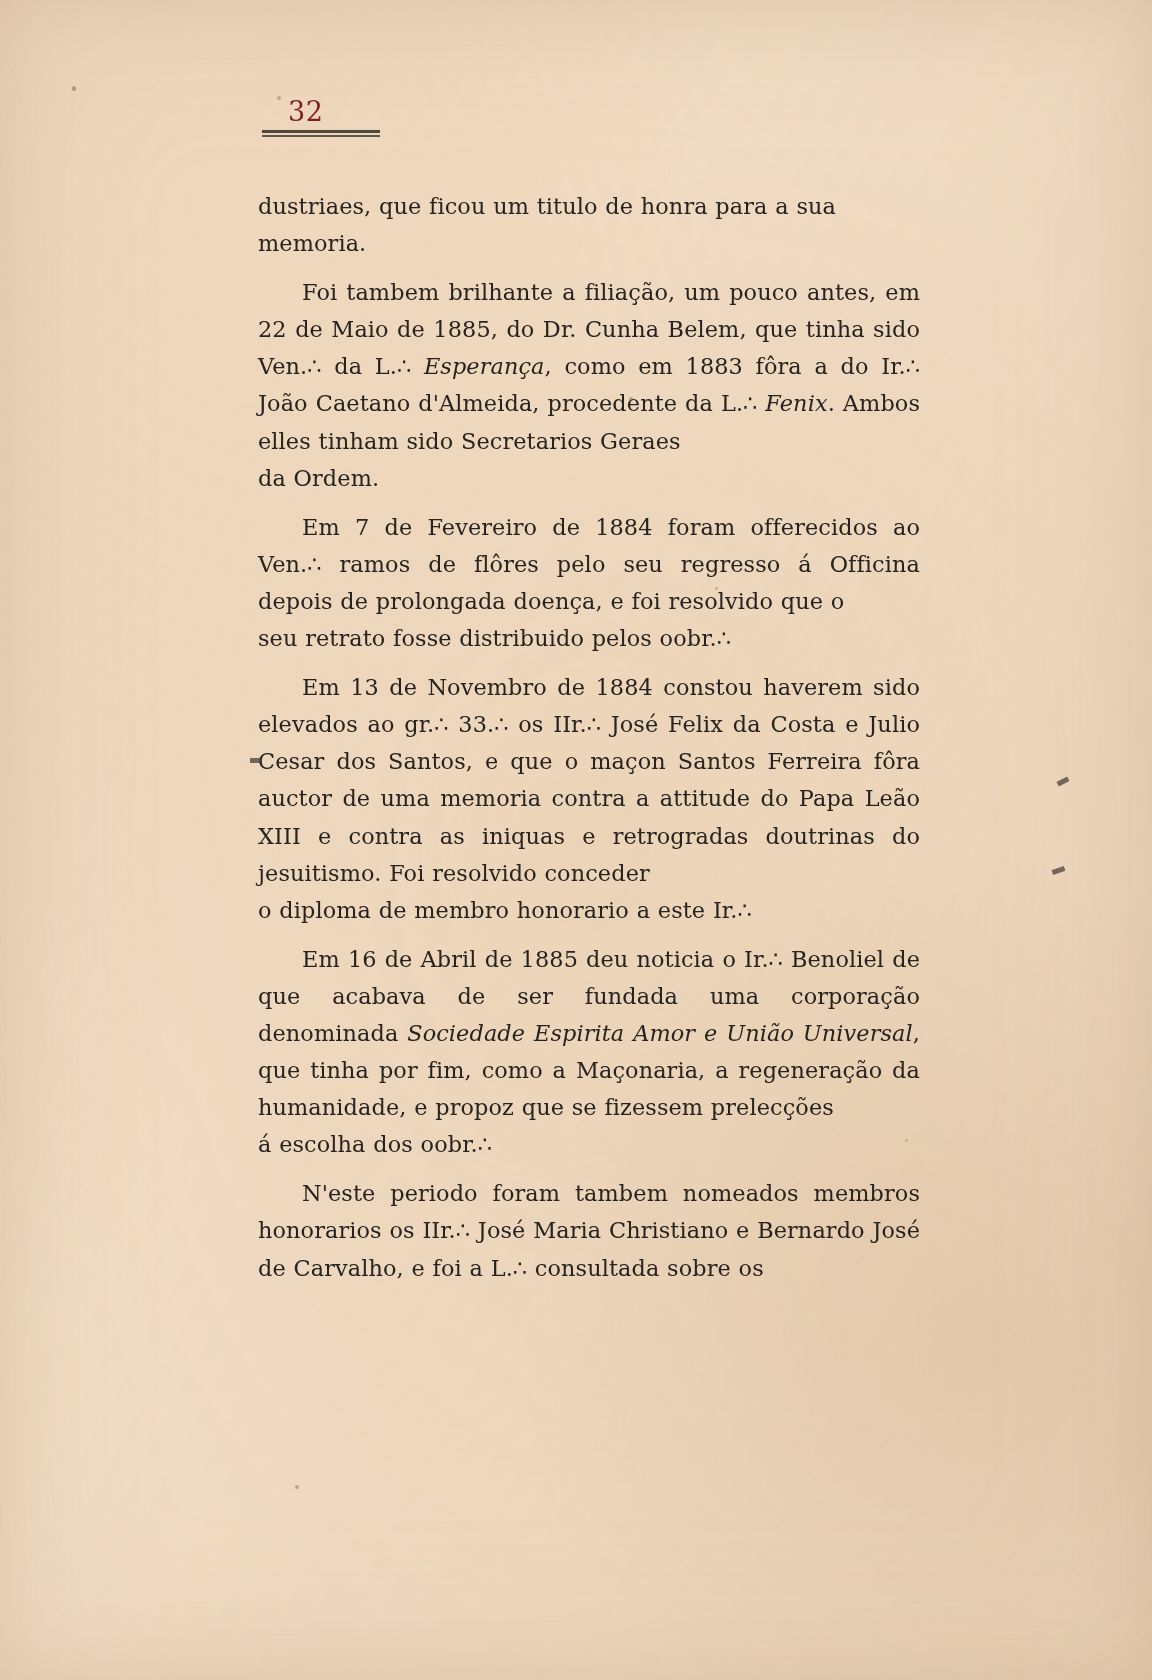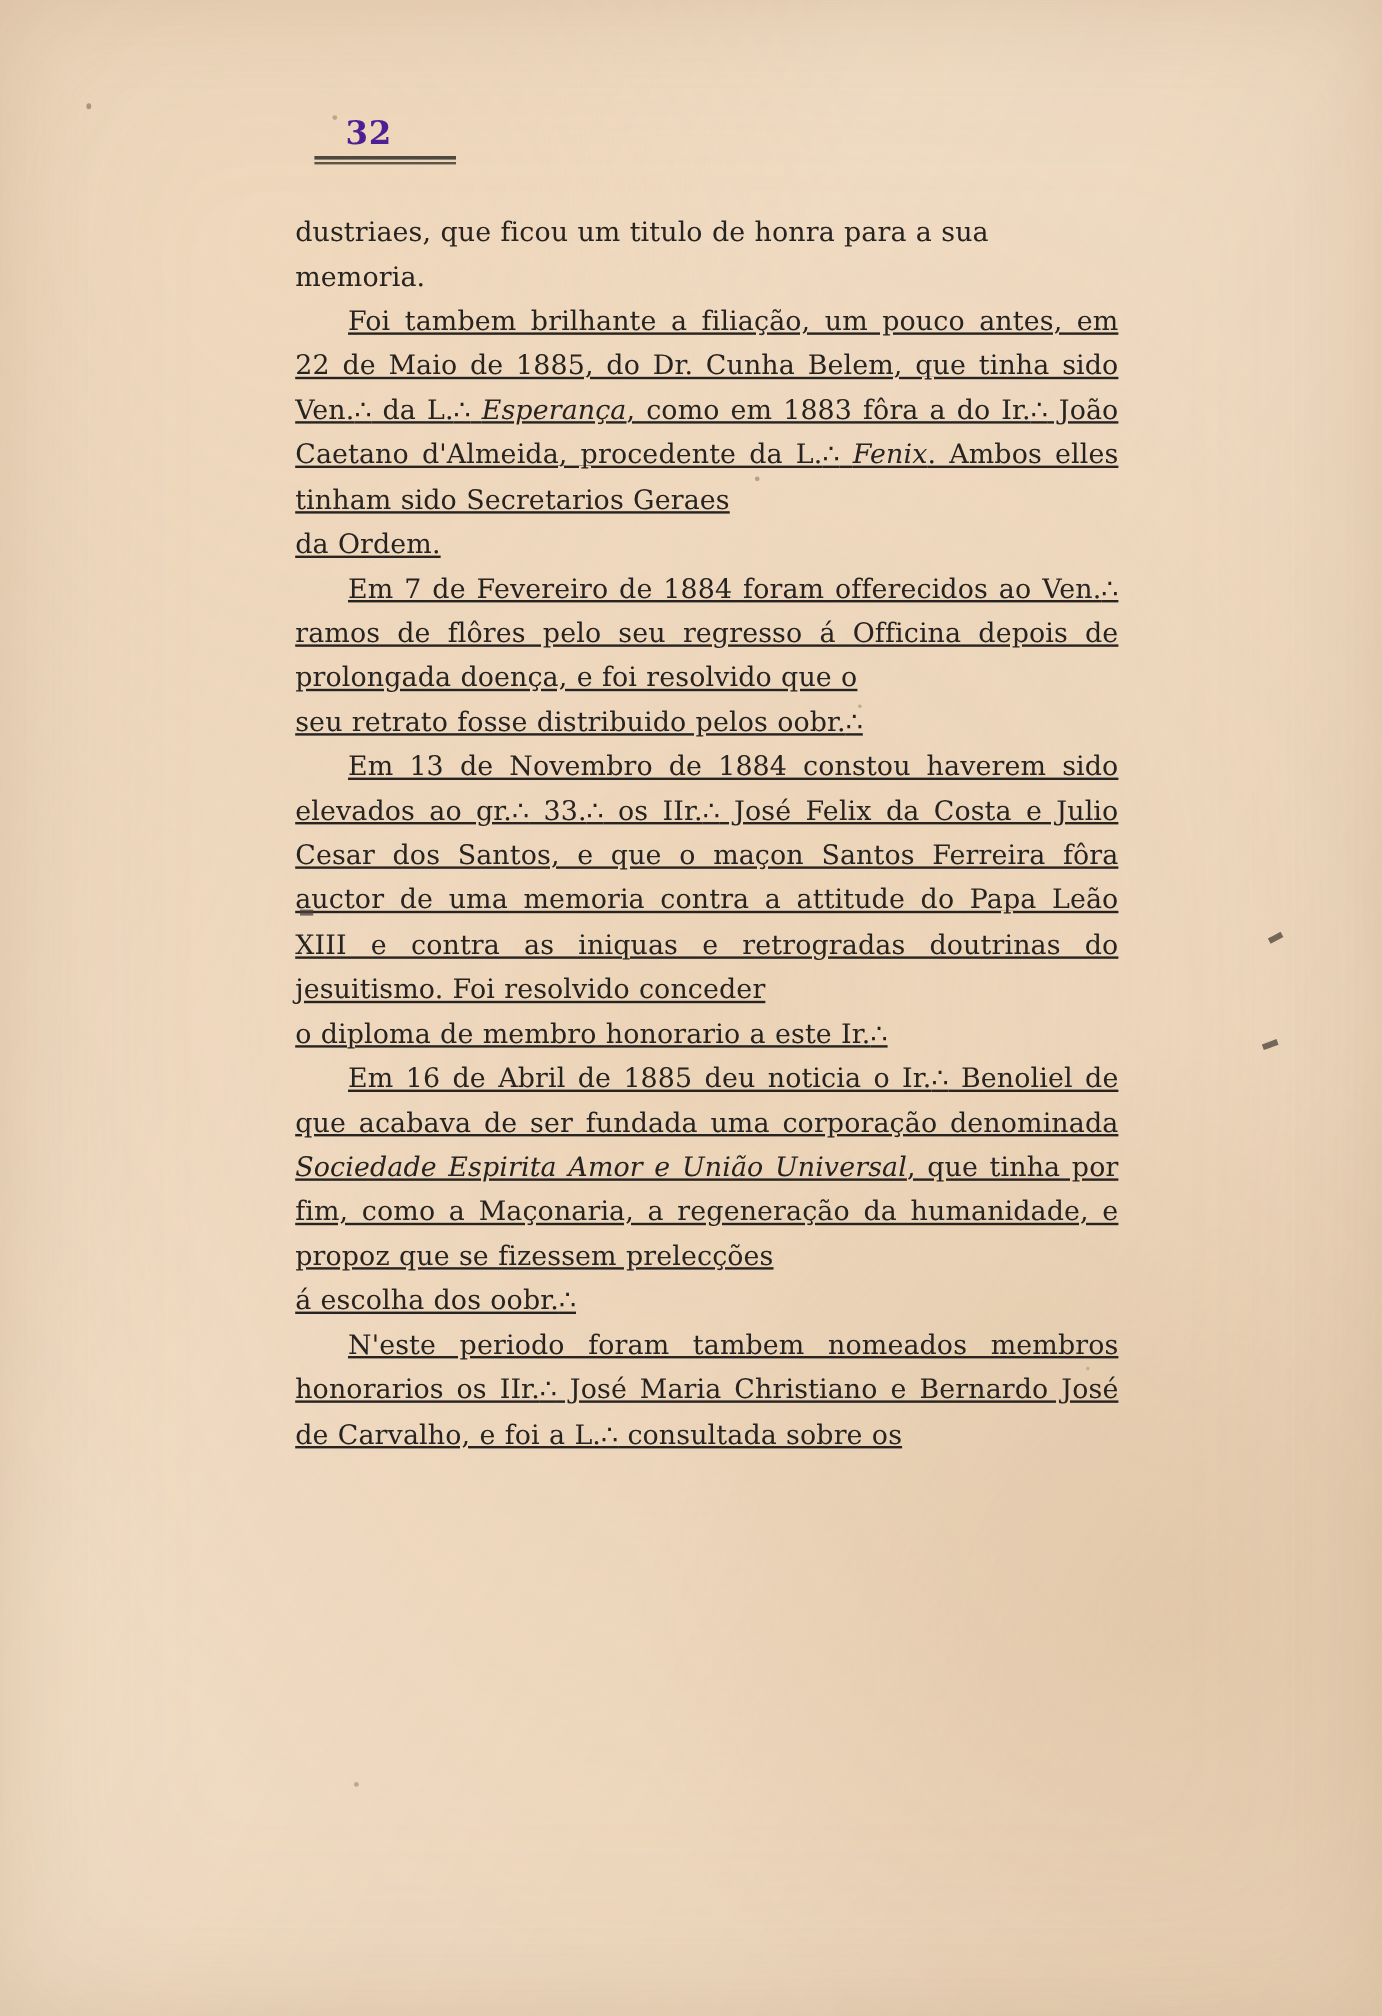--- a/index.html
+++ b/index.html
@@ -45,25 +45,24 @@
   
   .folio-block {
     position: absolute;
     left: 262px;
     top: 98px;
     width: 120px;
   }
   .folio-number {
     font-family: "DejaVu Serif", "Liberation Serif", serif;
     font-size: 27px;
-    color: #4c1d95;
+    color: #7f1d1d;
     letter-spacing: 0.5px;
     padding-left: 26px;
     line-height: 1;
-    font-weight: bold;
   }
   .folio-rule {
     margin-top: 5px;
     width: 118px;
   }
   .folio-rule .r1 {
     height: 3px;
     background: #3a342c;
     opacity: 0.88;
   }
@@ -76,33 +75,32 @@
 
   
   .text-column {
     position: absolute;
     left: 246px;
     top: 176px;
     width: 686px;
   }
 
   p.para {
-    margin: 0;
+    margin: 12px;
     font-size: 22.4px;
     line-height: 37.1px;
     color: #272320;
     text-align: justify;
     text-justify: inter-word;
     hyphens: none;
     letter-spacing: 0.1px;
     word-spacing: 0.5px;
   }
   p.para.indent {
     text-indent: 44px;
-    text-decoration: underline;
   }
 
   i, .ital {
     font-style: italic;
   }
 
   
   .tri {
     font-style: normal;
     letter-spacing: 0;

